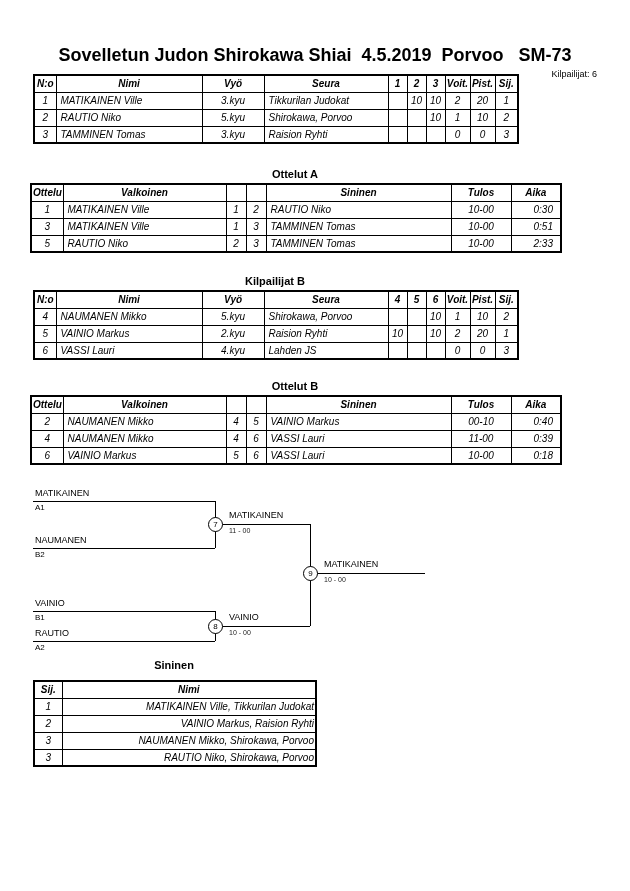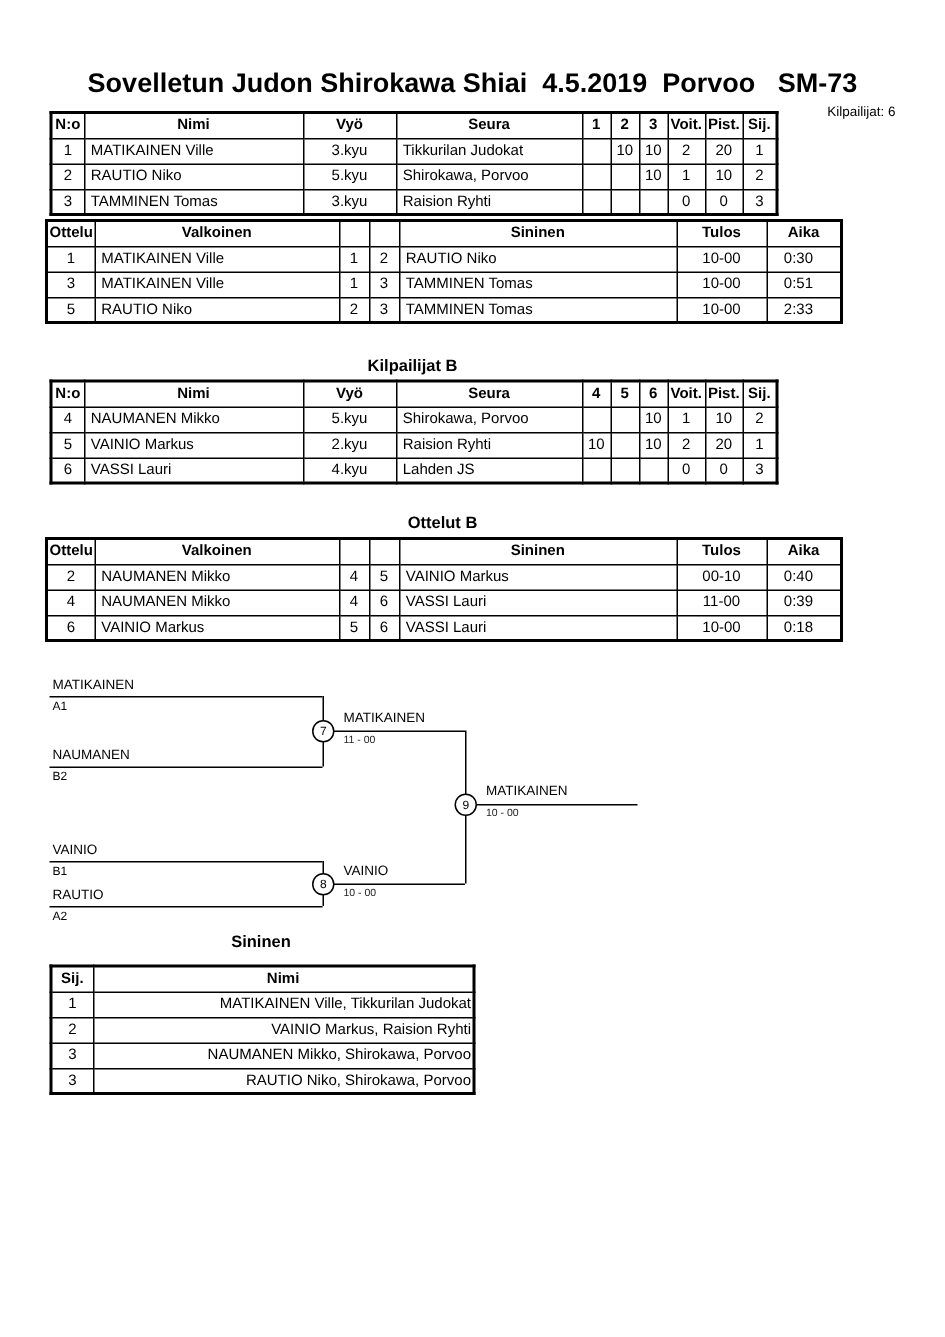--- a/index.html
+++ b/index.html
@@ -36,35 +36,36 @@
   }
   .sec-a   { width: 484px; margin-left: 33px; }
   .sec-ott { width: 530px; margin-left: 30px; }
   .sec-res { width: 282px; margin-left: 33px; }
 
   table.data {
     border-collapse: collapse;
     table-layout: fixed;
     border: 2px solid #000;
     background: #fff;
+    font-style: italic;
   }
   table.data th, table.data td {
     border: 1px solid #000;
     font-size: 10px;
     height: 17px;
     padding: 1px 1px;
     text-align: center;
     white-space: nowrap;
     overflow: hidden;
     vertical-align: middle;
   }
   table.data th { font-weight: bold; }
   .t-kilp tbody td:nth-child(2), .t-kilp tbody td:nth-child(4) { text-align: left; padding-left: 4px; }
   .t-ott  tbody td:nth-child(2), .t-ott  tbody td:nth-child(5) { text-align: left; padding-left: 4px; }
-  .t-ott  tbody td:nth-child(7) { text-align: right; padding-right: 18px; }
+  .t-ott  tbody td:nth-child(7) { text-align: right; padding-right: 7px; }
   .t-res  tbody td:nth-child(2) { text-align: right; padding-left: 4px; }
 
   .mt2  { margin-top: 2px; }
   .mt6  { margin-top: 6px; }
   .mt8  { margin-top: 8px; }
   .mt20 { margin-top: 20px; }
   .mt22 { margin-top: 22px; }
   .mt24 { margin-top: 24px; }
 
   .bracket { position: relative; height: 172px; margin-top: 16px; width: 630px; }
@@ -154,20 +155,21 @@
             <td></td>
             <td>0</td>
             <td>0</td>
             <td>3</td>
           </tr>
         </tbody>
     </table>
   </div>
 
   <div class="sec-ott">
+    <div class="sec-heading mt24">Ottelut A</div>
     <table class="data t-ott mt2" style="width:530px">
       <colgroup>
         <col style="width:32px">
           <col style="width:163px">
           <col style="width:20px">
           <col style="width:20px">
         <col style="width:185px">
           <col style="width:60px">
           <col style="width:50px">
       </colgroup>

